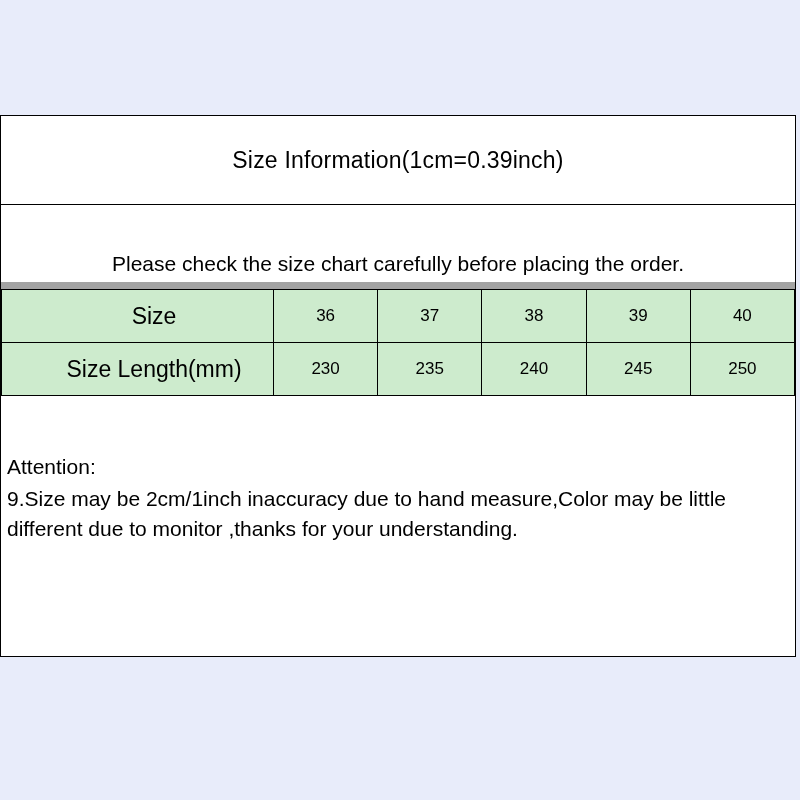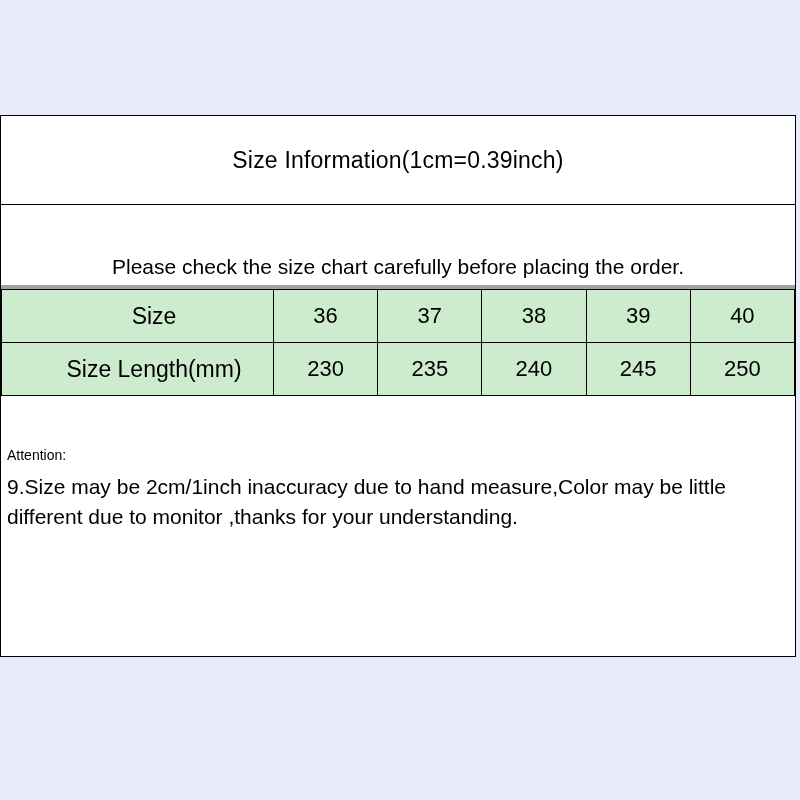--- a/index.html
+++ b/index.html
@@ -35,62 +35,63 @@
     display: flex;
     align-items: center;
     justify-content: center;
   }
   .title-text {
     font-size: 23px;
     letter-spacing: 0.2px;
   }
   .notice-row {
     height: 84px;
-    border-bottom: 4px solid #a3a3a3;
+    border-bottom: 7px solid #a3a3a3;
     display: flex;
     align-items: flex-end;
     justify-content: center;
     padding-bottom: 6px;
     box-sizing: border-box;
   }
   .notice-text {
     font-size: 21px;
   }
   table.size-table {
     border-collapse: collapse;
     width: 100%;
     table-layout: fixed;
   }
   table.size-table td {
     border: 1px solid #000000;
     background: #cdebcd;
     text-align: center;
     height: 52px;
-    font-size: 22px;
+    font-size: 17px;
     padding: 0;
   }
   table.size-table td.label-cell {
     width: 238px;
     font-size: 23px;
     padding-left: 33px;
   }
   .attention-box {
     padding: 44px 6px 28px 6px;
     min-height: 260px;
     box-sizing: border-box;
   }
   .attention-line {
     font-size: 21px;
     line-height: 30px;
     white-space: pre-wrap;
   }
   .attention-head {
-    font-size: 14px;
+    font-size: 21px;
     line-height: 30px;
     margin-bottom: 2px;
+    margin-top: 12px;
   }
 </style>
 </head>
 <body>
 
 <div class="page">
   <div class="chart-wrap">
 
     <div class="title-row">
       <div class="title-text">Size Information(1cm=0.39inch)</div>

